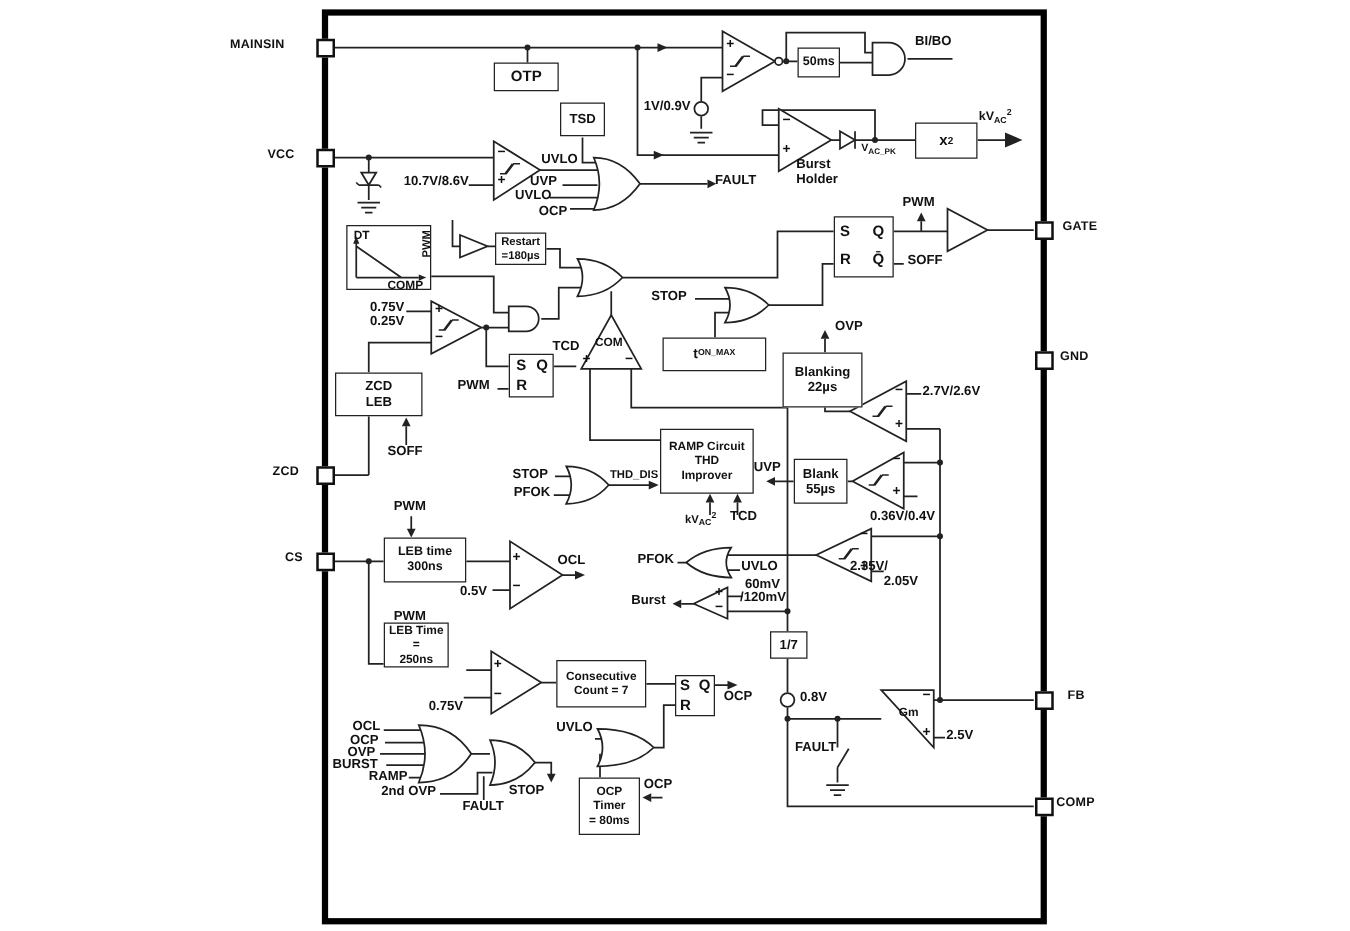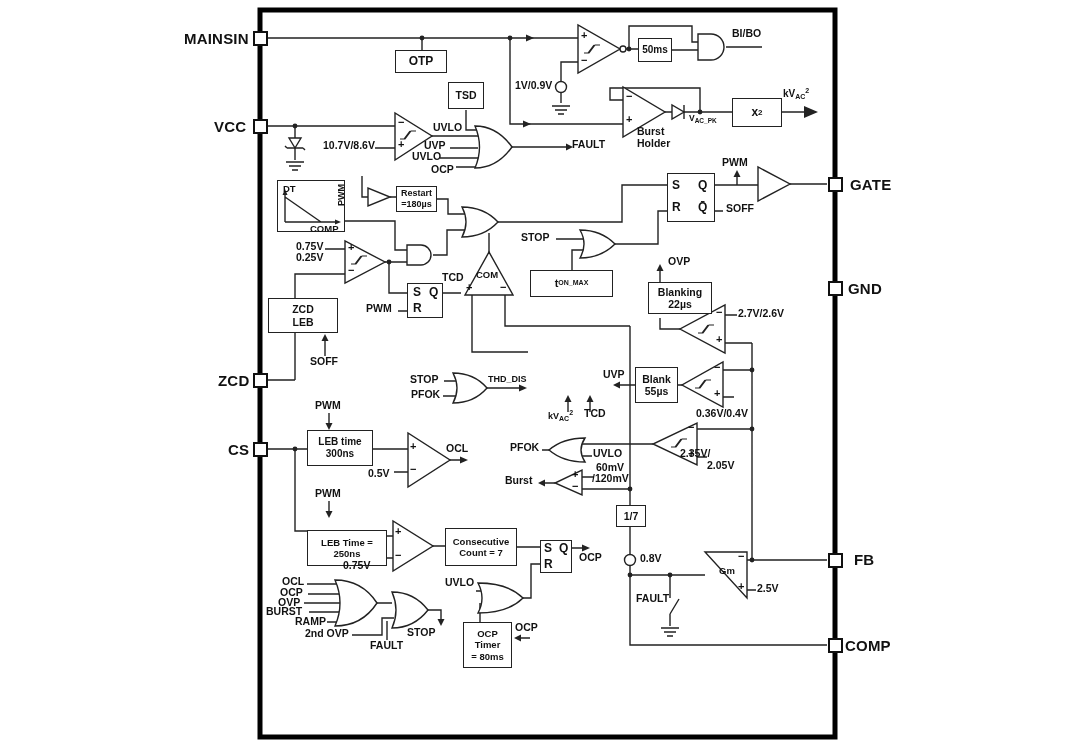--- a/index.html
+++ b/index.html
@@ -1,20 +1,20 @@
 <!DOCTYPE html>
 <html><head>
 <meta charset="utf-8">
 <style>
   html,body{margin:0;padding:0;background:#fff}
   .stage{position:relative;width:1080px;height:745px;background:#fff;overflow:hidden;
          font-family:"Liberation Sans",sans-serif;color:#111}
   .stage svg{position:absolute;left:0;top:0}
   .pin{position:absolute;width:15px;height:15px;background:#fff;border:2px solid #111;box-sizing:border-box}
-  .plbl{position:absolute;font-size:15px;font-weight:700;letter-spacing:.2px;white-space:nowrap}
+  .plbl{position:absolute;font-size:10px;font-weight:700;letter-spacing:.2px;white-space:nowrap}
   .blk{position:absolute;background:#fff;border:1.4px solid #222;box-sizing:border-box;
        display:flex;align-items:center;justify-content:center;text-align:center;
        font-size:10.5px;font-weight:600;line-height:1.18;white-space:pre-line}
   .tr{background:transparent}
   .lbl{position:absolute;font-size:10.5px;font-weight:600;line-height:1.12;white-space:pre-line}
   .s9{font-size:9.5px}.s8{font-size:9px}
   .sign{position:absolute;font-size:11px;font-weight:700;line-height:1}
   .fftxt{position:absolute;font-size:12px;font-weight:700;line-height:1}
   .rot{transform:rotate(-90deg);transform-origin:left bottom;font-size:9px}
   .sb{font-size:7px;vertical-align:-2px;font-weight:600}
@@ -176,29 +176,32 @@
 <div class="blk" style="left:395px;top:50px;width:52px;height:23px;font-size:12px">OTP</div>
 <div class="blk" style="left:448px;top:82px;width:36px;height:27px">TSD</div>
 <div class="blk" style="left:638px;top:38px;width:34px;height:24px;font-size:10px">50ms</div>
 <div class="blk" style="left:396px;top:186px;width:41px;height:26px;font-size:9px">Restart
 =180µs</div>
 <div class="blk tr" style="left:277px;top:180px;width:68px;height:52px"></div>
 <div class="blk" style="left:667px;top:173px;width:48px;height:49px"></div>
 <div class="blk" style="left:407px;top:283px;width:36px;height:35px"></div>
 <div class="blk" style="left:540px;top:540px;width:32px;height:33px"></div>
 <div class="blk" style="left:530px;top:270px;width:83px;height:27px"><span class="base">t</span><span class="sb">ON_MAX</span></div>
-<div class="blk" style="left:648px;top:282px;width:64px;height:32px">Blanking
+<div class="blk" style="left:626px;top:282px;width:64px;height:44px">Blanking
 22µs</div>
 <div class="blk" style="left:268px;top:298px;width:70px;height:35px">ZCD
 LEB</div>
+<div class="blk" style="left:528px;top:343px;width:75px;height:52px;font-size:9.5px">RAMP Circuit
+THD
+Improver</div>
 <div class="blk" style="left:635px;top:367px;width:43px;height:36px">Blank
 55µs</div>
 <div class="blk" style="left:307px;top:430px;width:66px;height:36px;font-size:10px">LEB time
 300ns</div>
-<div class="blk" style="left:307px;top:530px;width:80px;height:36px;font-size:9.5px">LEB Time =
+<div class="blk" style="left:307px;top:498px;width:52px;height:36px;font-size:9.5px">LEB Time =
 250ns</div>
 <div class="blk" style="left:445px;top:528px;width:72px;height:38px;font-size:9.5px">Consecutive
 Count = 7</div>
 <div class="blk" style="left:616px;top:505px;width:30px;height:22px">1/7</div>
 <div class="blk" style="left:463px;top:622px;width:49px;height:46px;font-size:9.5px">OCP
 Timer
 = 80ms</div>
 <div class="blk" style="left:732px;top:98px;width:50px;height:29px"><span style="font-size:12px;font-weight:700">x</span><span class="sp" style="font-size:8px">2</span></div>
 
 <div class="fftxt" style="left:672px;top:179px">S</div>

